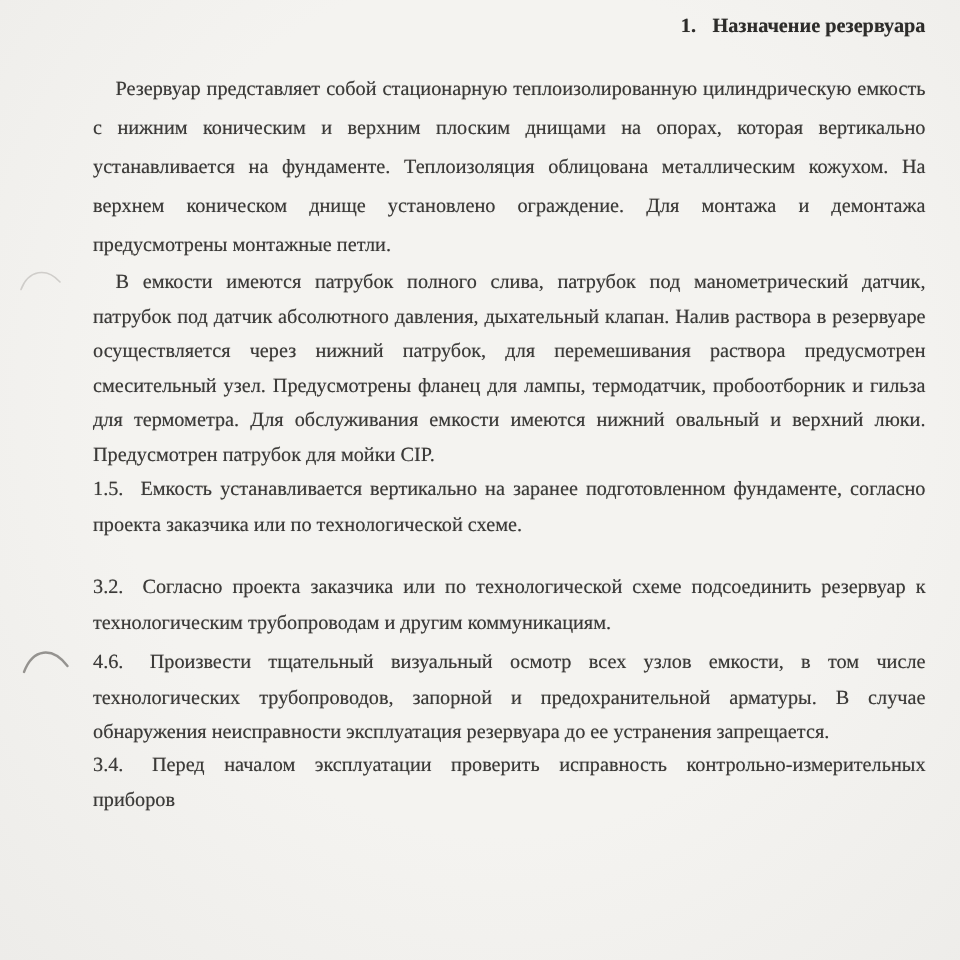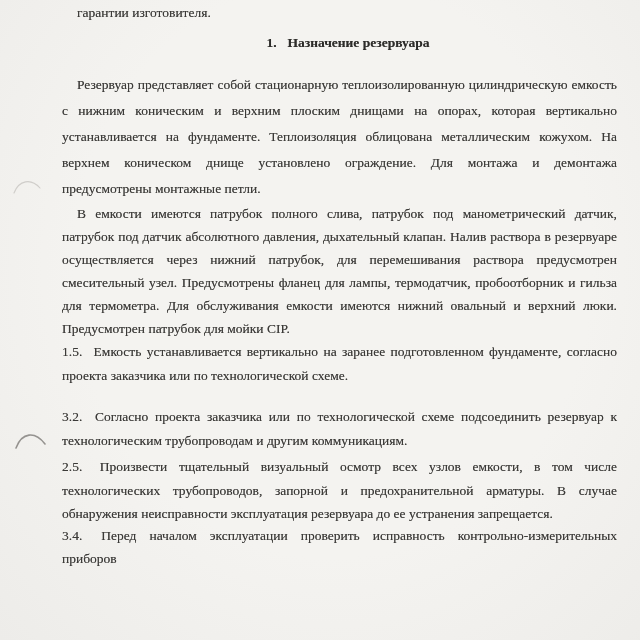--- a/index.html
+++ b/index.html
@@ -31,21 +31,21 @@
     text-indent: 15px;
     text-align: left;
   }
   .heading {
     margin: 0;
     padding-left: 17px;
     font-size: 13.5px;
     font-weight: bold;
     color: #2d2c2a;
     line-height: 26px;
-    text-align: center;
+    text-align: right;
   }
   .hnum { margin-right: 11px; }
   .h1 { margin-top: 4px; }
   .h2 { margin-top: 34px; }
   .h3 { margin-top: 0; }
   .s1p { line-height: 25px; text-indent: 15px; }
   .s2p1 { margin-top: 16px; line-height: 26px; text-indent: 15px; }
   .s2p2 { line-height: 23px; text-indent: 15px; }
   .item { line-height: 23.5px; }
   .item-32 { margin-top: 18px; }
@@ -64,33 +64,32 @@
   <svg class="pen-mark pen-mark-1" width="36" height="24" viewBox="0 0 36 24">
     <path d="M 4 18 C 9 5 21 3 30 13" fill="none" stroke-width="1.1" stroke-linecap="round" opacity="0.85" stroke="#c9c7c3"></path>
   </svg>
 
   <svg class="pen-mark pen-mark-2" width="38" height="26" viewBox="0 0 38 26">
     <path d="M 4 19 C 10 3 23 2 33 15" fill="none" stroke-width="1.6" stroke-linecap="round" opacity="0.9" stroke="#8b8885"></path>
   </svg>
 
   <div class="text-col">
 
-    <p class="tail">гарантии изготовителя.</p>
 
     <h2 class="heading h1"><span class="hnum">1.</span><span>Назначение резервуара</span></h2>
 
 
 
     <p class="s2p1">Резервуар представляет собой стационарную теплоизолированную цилиндрическую емкость с нижним коническим и верхним плоским днищами на опорах, которая вертикально устанавливается на фундаменте. Теплоизоляция облицована металлическим кожухом. На верхнем коническом днище установлено ограждение. Для монтажа и демонтажа предусмотрены монтажные петли.</p>
 
     <p class="s2p2">В емкости имеются патрубок полного слива, патрубок под манометрический датчик, патрубок под датчик абсолютного давления, дыхательный клапан. Налив  раствора в резервуаре осуществляется через нижний патрубок, для перемешивания раствора предусмотрен смесительный узел. Предусмотрены фланец для лампы, термодатчик, пробоотборник и гильза для термометра. Для обслуживания емкости имеются нижний овальный и верхний люки. Предусмотрен патрубок для мойки CIP.</p>
 
 
     <p class="item item-31"><span class="inum">1.5.</span> <span>Емкость устанавливается вертикально на заранее подготовленном фундаменте, согласно проекта заказчика или по технологической схеме.</span></p>
 
     <p class="item item-32"><span class="inum">3.2.</span> <span>Согласно проекта заказчика или по технологической схеме подсоединить резервуар к технологическим трубопроводам и другим коммуникациям.</span></p>
 
-    <p class="item item-33"><span class="inum">2.5.</span> <span>Произвести тщательный визуальный осмотр всех узлов емкости, в том числе технологических трубопроводов, запорной и предохранительной арматуры. В случае обнаружения неисправности эксплуатация резервуара до ее устранения запрещается.</span></p>
+    <p class="item item-33"><span class="inum">4.6.</span> <span>Произвести тщательный визуальный осмотр всех узлов емкости, в том числе технологических трубопроводов, запорной и предохранительной арматуры. В случае обнаружения неисправности эксплуатация резервуара до ее устранения запрещается.</span></p>
 
     <p class="item item-34"><span class="inum">3.4.</span> <span>Перед началом эксплуатации проверить исправность контрольно-измерительных приборов</span></p>
 
   </div>
 </div>
 
 </body></html>

